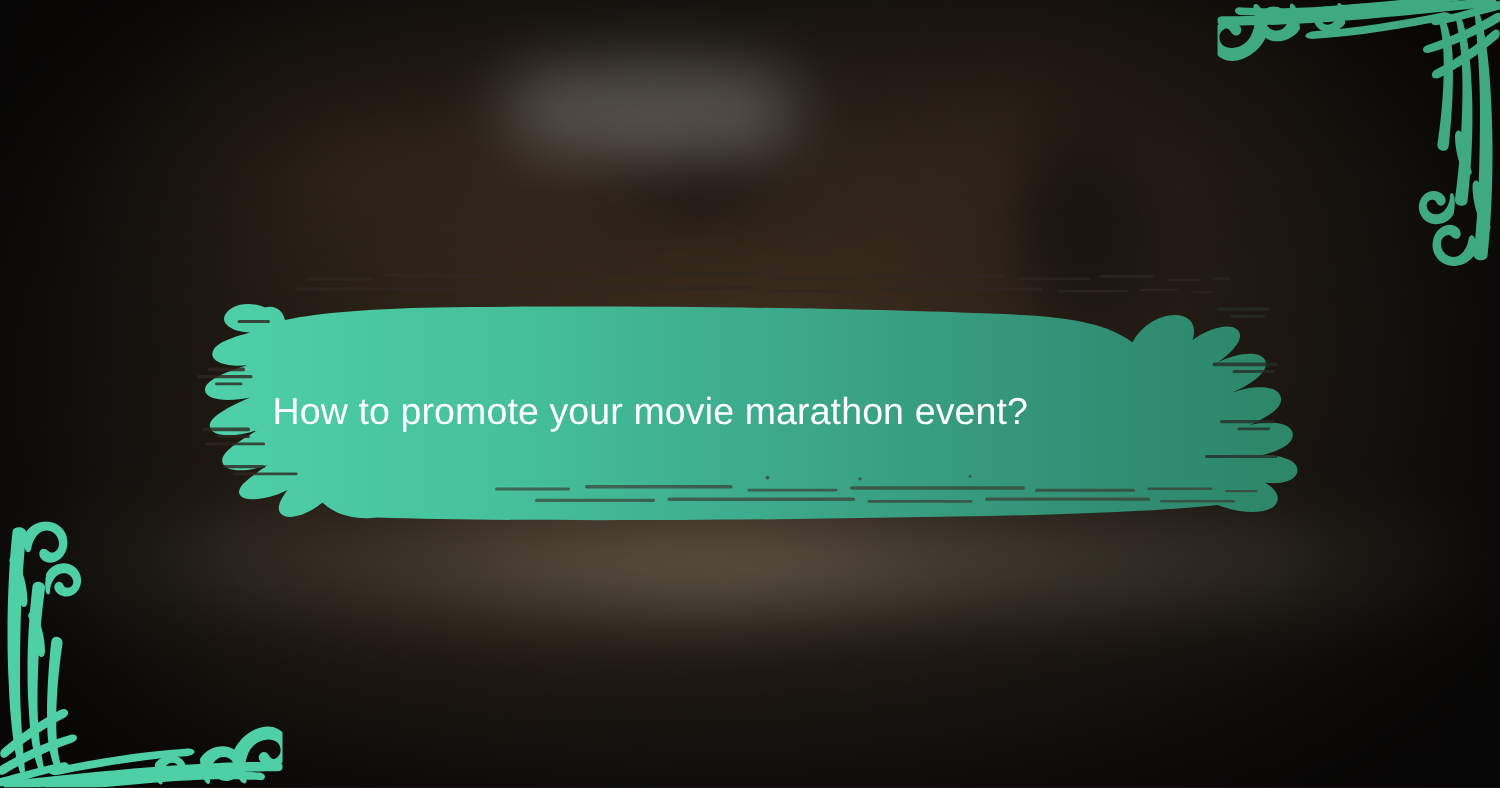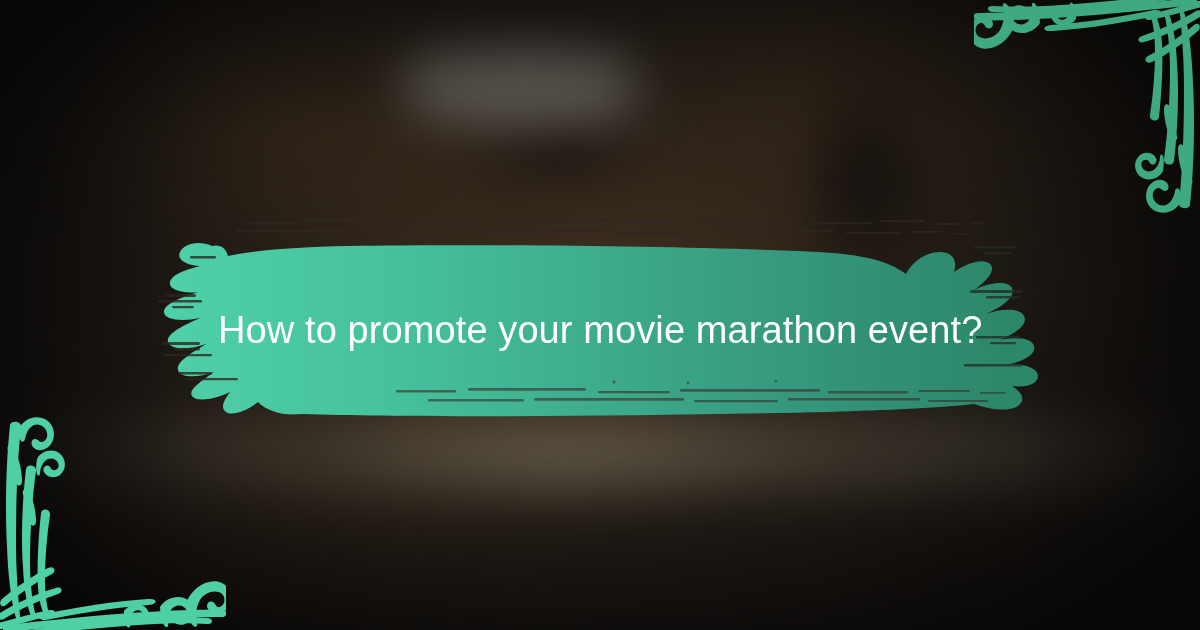--- a/index.html
+++ b/index.html
@@ -86,21 +86,21 @@
   }
   .banner-wrap svg { display: block; width: 100%; height: 100%; }
 
   .banner-title {
     position: absolute;
     left: 218px;
     top: 304px;
     width: 820px;
     color: #ffffff;
     font-family: "Liberation Sans", sans-serif;
-    font-size: 38px;
+    font-size: 30px;
     font-weight: 400;
     letter-spacing: 0.1px;
     line-height: 52px;
     white-space: nowrap;
   }
 </style>
 </head>
 <body>
 
 <div class="canvas">

